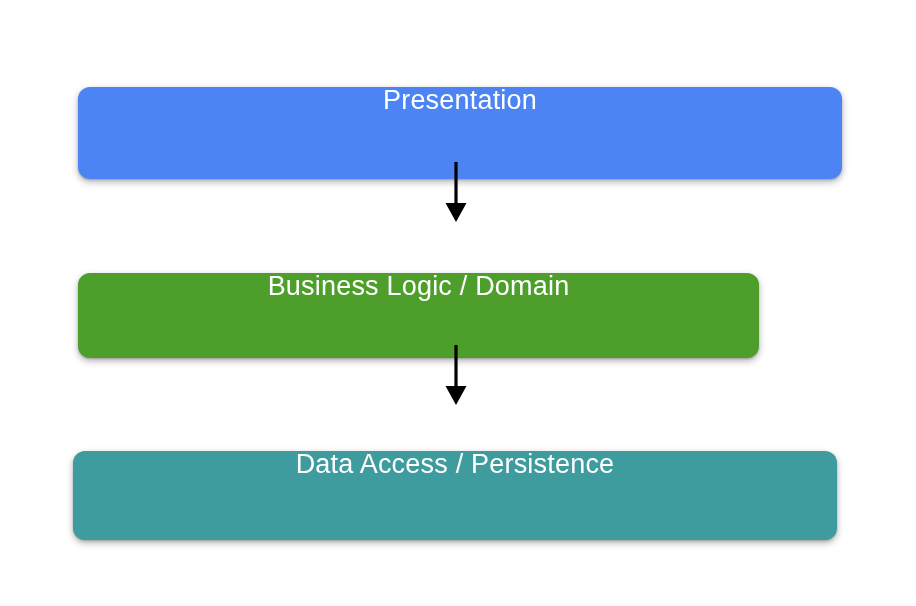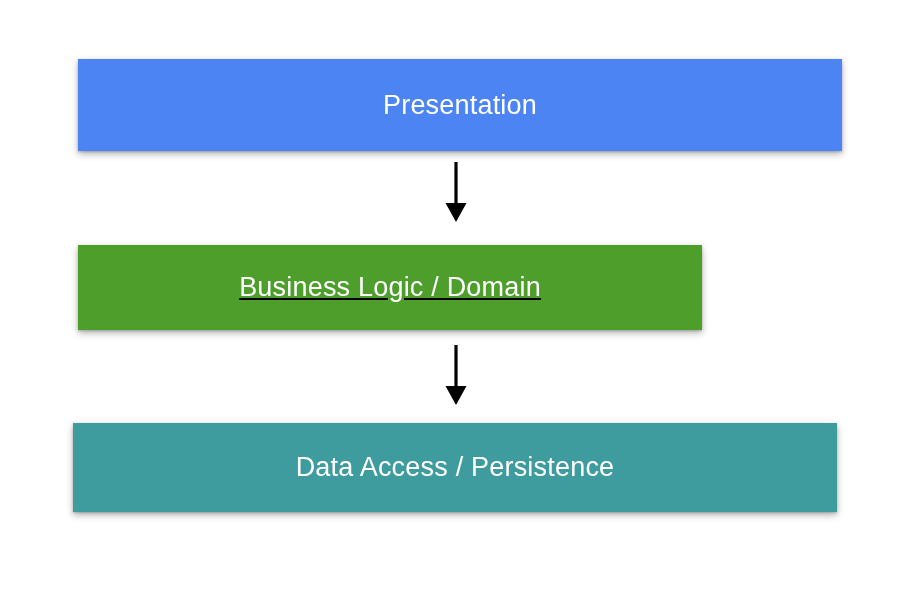--- a/index.html
+++ b/index.html
@@ -17,25 +17,26 @@
   #diagram-canvas {
     position: relative;
     width: 916px;
     height: 606px;
     background: #ffffff;
   }
 
   .layer-box {
     position: absolute;
     box-sizing: border-box;
-    border-radius: 0;
+    border-radius: 12px;
     display: flex;
-    align-items: center;
+    align-items: flex-start;
     justify-content: center;
     box-shadow: 0 3px 7px rgba(0,0,0,0.30), 0 1px 2px rgba(0,0,0,0.18);
+    margin-top: 28px;
   }
 
   .layer-label {
     color: #ffffff;
     font-family: "Liberation Sans", sans-serif;
     font-size: 27px;
     font-weight: 400;
     letter-spacing: 0.2px;
     line-height: 1;
     text-align: center;
@@ -46,23 +47,22 @@
   
   #layer-presentation {
     left: 78px;
     top: 59px;
     width: 764px;
     height: 92px;
   }
   #layer-business-logic {
     left: 78px;
     top: 245px;
-    width: 624px;
+    width: 681px;
     height: 85px;
-    text-decoration: underline;
   }
   #layer-data-access {
     left: 73px;
     top: 423px;
     width: 764px;
     height: 89px;
   }
 
   
   .flow-arrow {

